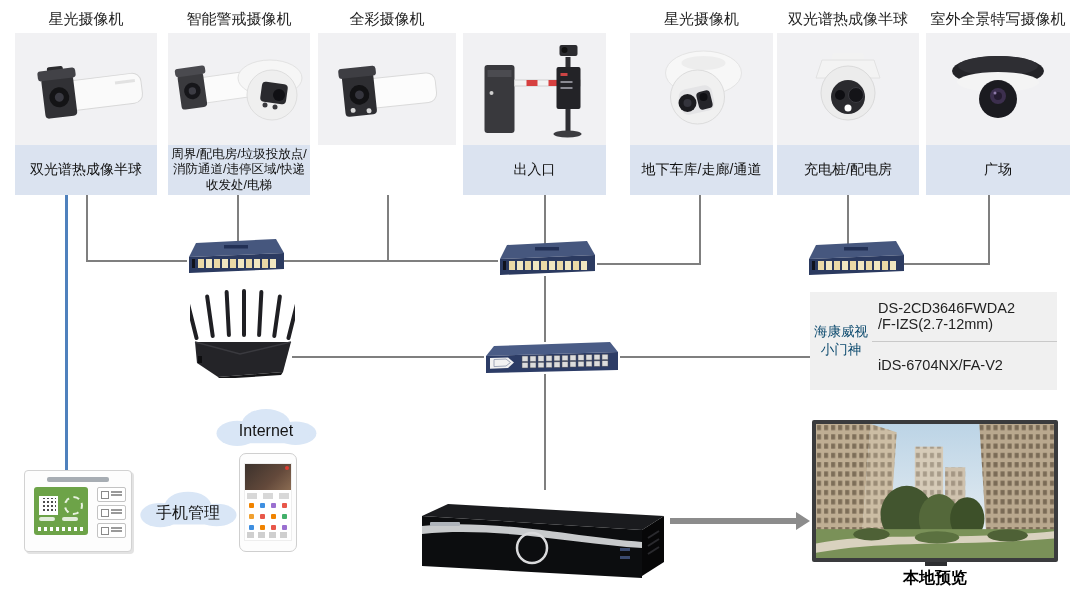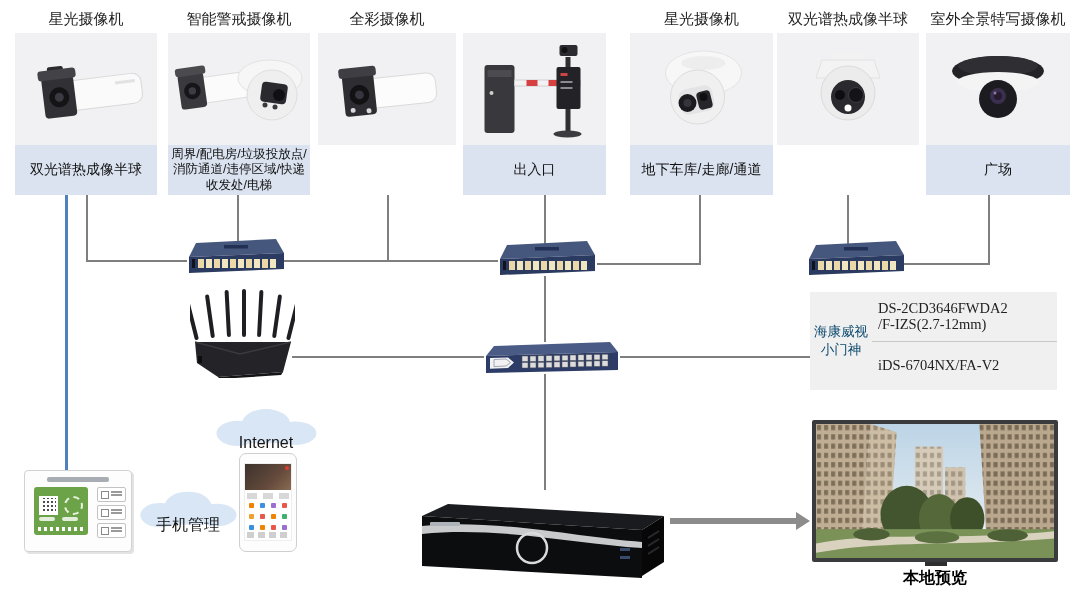--- a/index.html
+++ b/index.html
@@ -21,26 +21,26 @@
   
   .dev{position:absolute;}
   .dev svg{display:block;width:100%;height:100%;}
   
   .modelbox{position:absolute;left:810px;top:292px;width:247px;height:98px;background:#f0f0f0;
         display:flex;}
   .modelbox .vcol{width:62px;display:flex;align-items:center;justify-content:center;
         font-size:13.5px;color:#0c4a6e;text-align:center;white-space:pre-line;line-height:1.3;}
   .modelbox .mcol{flex:1;display:flex;flex-direction:column;}
   .modelbox .mrow{flex:1;display:flex;align-items:center;justify-content:flex-start;
-        font-size:14.5px;color:#222;white-space:pre-line;line-height:1.15;padding-left:6px;font-family:Liberation Serif, serif;}
+        font-size:14.5px;color:#222;white-space:pre-line;line-height:1.15;padding-left:6px;}
   .modelbox .mrow + .mrow{border-top:1px solid #c9c9c9;}
   
   .cloud{position:absolute;}
   .cloud svg{position:absolute;left:0;top:0;width:100%;height:100%;}
-  .cloud .ctext{position:absolute;left:0;top:16px;width:100%;height:100%;display:flex;
+  .cloud .ctext{position:absolute;left:0;top:4px;width:100%;height:100%;display:flex;
         align-items:center;justify-content:center;font-size:16px;color:#141414;}
   
   .monitor{position:absolute;left:812px;top:420px;width:246px;height:142px;background:#3a3b3d;
         border-radius:2px;padding:4px;box-sizing:border-box;}
   .monitor .screen{width:100%;height:100%;box-shadow:inset 0 0 0 2px #1d4e9e;overflow:hidden;}
   .monitor .screen svg{display:block;width:100%;height:100%;}
   .stand{position:absolute;left:925px;top:562px;width:22px;height:4px;background:#2e2f31;}
   .caption{position:absolute;left:812px;top:568px;width:246px;text-align:center;
         font-size:16px;font-weight:bold;color:#000;}
   
@@ -184,20 +184,21 @@
       <svg viewBox="0 0 140 112">
         <rect x="54" y="20" width="32" height="8" rx="3" fill="#f2f2f2"></rect>
         <polygon points="44,27 96,27 102,45 38,45" fill="#f3f3f3" stroke="#e2e2e2"></polygon>
         <circle cx="70" cy="60" r="27" fill="#ececec" stroke="#dadada"></circle>
         <circle cx="70" cy="64" r="17" fill="#2a2a2e"></circle>
         <circle cx="62" cy="62" r="5" fill="#0e0e12"></circle>
         <circle cx="78" cy="62" r="7.5" fill="#141418" stroke="#3a3a40"></circle>
         <circle cx="70" cy="75" r="3.5" fill="#ffffff"></circle>
       </svg>
     </div>
+    <div class="label">充电桩/配电房</div>
   </div>
 
   <div class="card" style="left:926px;width:144px;height:189px;">
     <div class="title">室外全景特写摄像机</div>
     <div class="imgarea">
       <svg viewBox="0 0 140 112">
         <ellipse cx="70" cy="38" rx="46" ry="15" fill="#232327"></ellipse>
         <ellipse cx="70" cy="33" rx="40" ry="10" fill="#2e2e33"></ellipse>
         <ellipse cx="70" cy="49" rx="41" ry="10" fill="#f4f4f4"></ellipse>
         <circle cx="70" cy="66" r="19" fill="#1b1b20"></circle>

